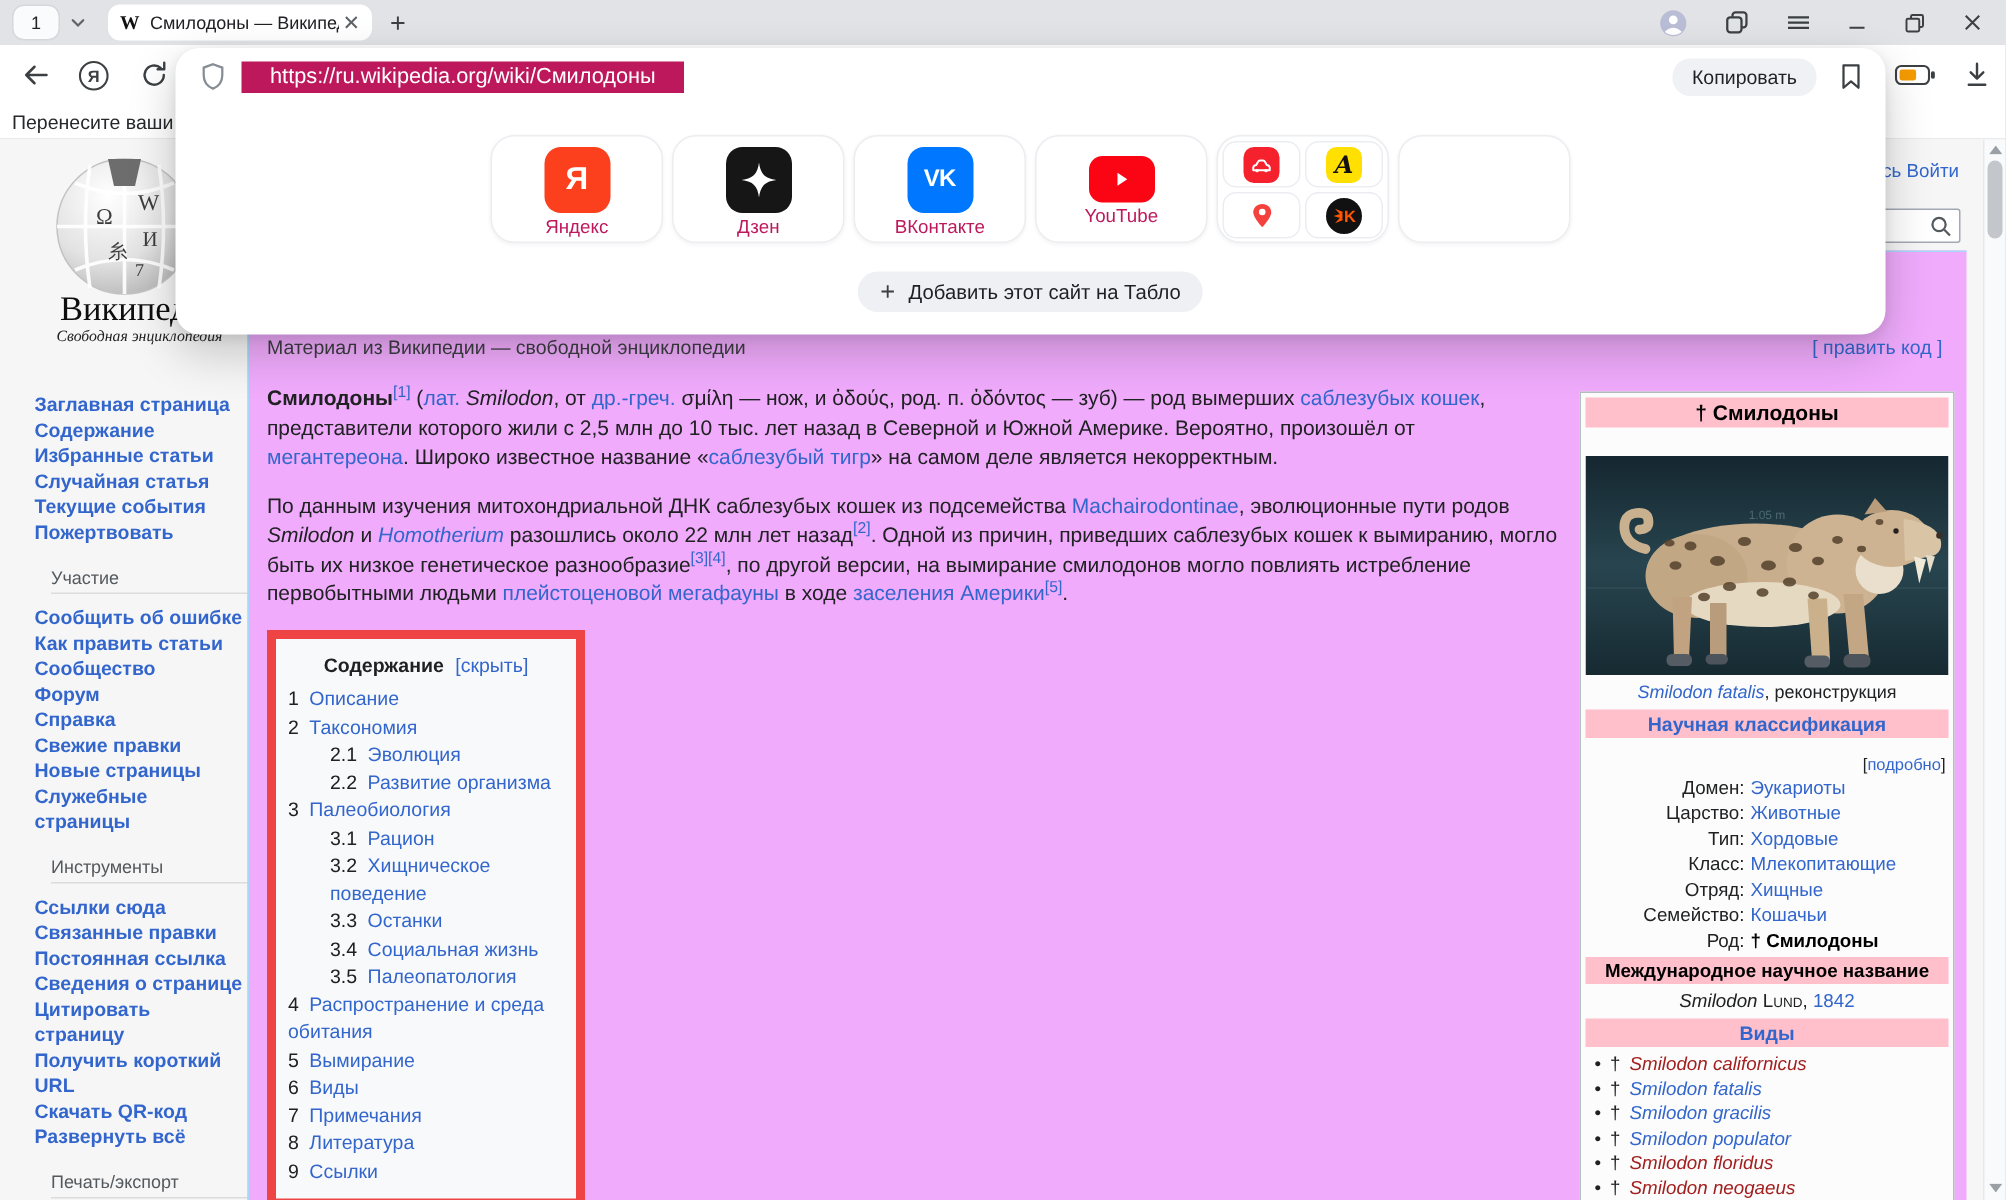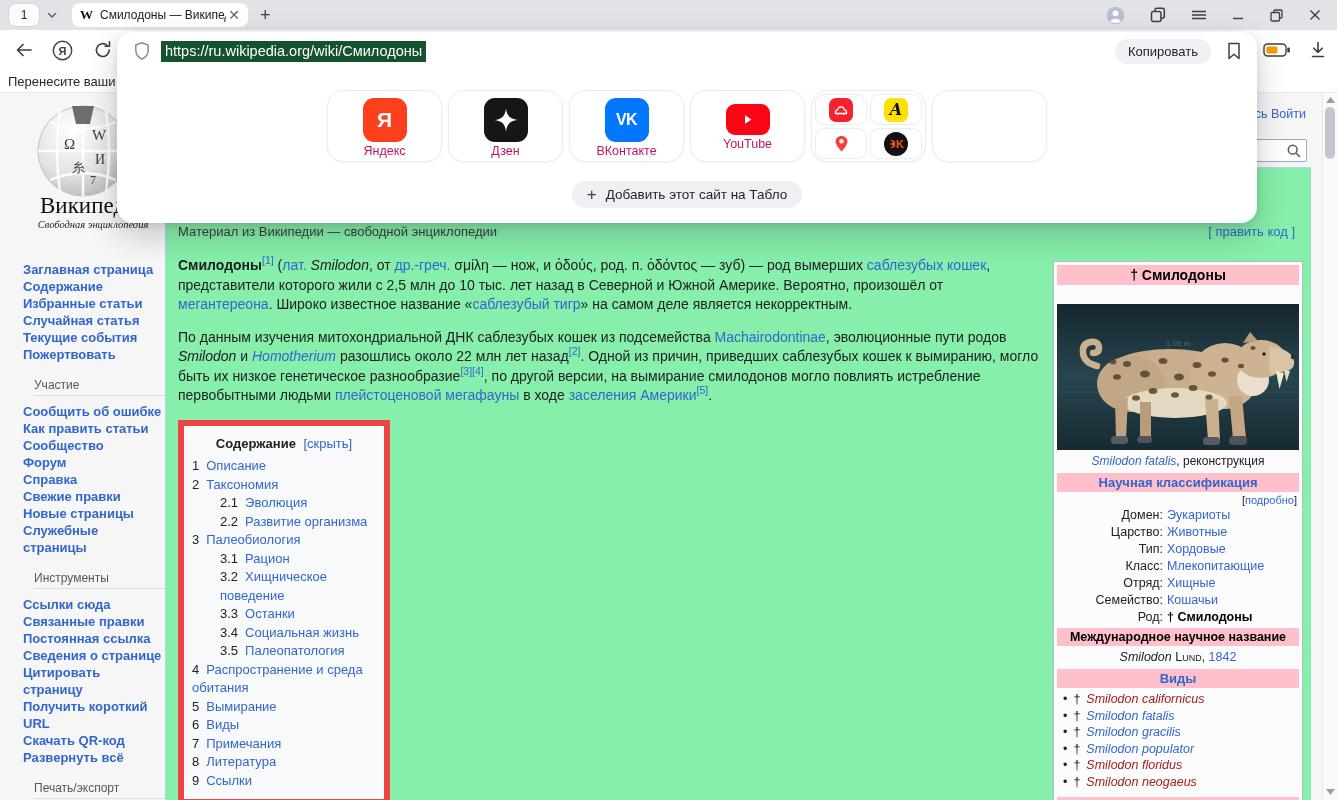--- a/index.html
+++ b/index.html
@@ -29,21 +29,21 @@
   #wordmark{position:absolute;top:100px;left:0;width:188px;text-align:center;font-family:"Liberation Serif",serif;font-size:23px;color:#0e0e0e;}
   #tagline{position:absolute;top:126px;left:0;width:186px;text-align:center;font-family:"Liberation Serif",serif;font-style:italic;font-size:10.5px;color:#222;}
   #wnav{position:absolute;left:23px;top:168px;width:140px;font-size:13px;}
   .nav-h{font-size:12px;color:#54595d;margin:15px 11px 7px;border-bottom:1px solid #dcdcdc;padding-bottom:3px;width:132px;}
   .nav-link{color:#3366cc;line-height:17px;cursor:pointer;font-weight:bold;}
   #personal{position:absolute;top:14px;right:31px;font-size:12.5px;color:#3366cc;}
   #personal span{margin-left:0;}
   #searchbox{position:absolute;top:46px;left:1183px;width:124px;height:23px;background:#fff;border:1px solid #a2a9b1;border-radius:2px;}
   #searchbox .mag{position:absolute;right:4px;top:3px;}
 
-  #wcontent{position:absolute;left:165px;top:74px;width:1146px;height:633px;background:#86efac;border-left:1px solid #a7d7f9;border-top:1px solid #a7d7f9;}
+  #wcontent{position:absolute;left:165px;top:74px;width:1146px;height:633px;background:#f0abfc;border-left:1px solid #a7d7f9;border-top:1px solid #a7d7f9;}
   #siteSub{position:absolute;top:56px;left:12px;font-size:13px;color:#3a3d40;}
   #editcode-top{position:absolute;top:56px;right:16px;font-size:13px;color:#3366cc;}
   #article{position:absolute;top:88px;left:12px;width:862px;font-size:14px;line-height:19.5px;color:#202122;}
   #article p + p{margin-top:13px;}
   .sg-link{color:#3366cc;cursor:pointer;}
   .sg-bold{font-weight:700;}
   .sg-italic{font-style:italic;}
   .sg-italiclink{font-style:italic;color:#3366cc;cursor:pointer;}
   sup.sg-sup{color:#3366cc;font-size:10.5px;line-height:0;cursor:pointer;}
   .sg-smallcaps{font-variant:small-caps;}
@@ -57,21 +57,21 @@
   .toc-num{color:#202122;margin-right:7px;}
   .toc-label{color:#3366cc;cursor:pointer;}
 
   
   #infobox{position:absolute;top:93px;right:8px;width:250px;background:#fcfcfc;border:1px solid #b7bcc1;padding:3px;font-size:12.5px;}
   .ib-title{background:#ffc0cb;text-align:center;font-weight:700;font-size:14px;padding:2px 0;color:#000;}
   .ib-img{margin-top:19px;}
   .ib-caption{text-align:center;font-size:12px;padding:4px 0 3px;color:#202122;}
   .ib-h{background:#ffc0cb;text-align:center;font-weight:700;color:#3366cc;font-size:13px;padding:2px 0;margin-top:2px;cursor:pointer;}
   .ib-h.dark{color:#000;cursor:default;}
-  .ib-details{text-align:right;font-size:11px;padding:2px 2px 1px;}
+  .ib-details{text-align:right;font-size:11px;padding:12px 2px 1px;}
   .taxrow{display:flex;line-height:17px;}
   .taxrow .tl{width:106px;text-align:right;color:#202122;}
   .taxrow .tv{padding-left:4px;color:#3366cc;cursor:pointer;text-align:right;}
   .taxrow .tv.taxbold{color:#000;font-weight:700;cursor:default;}
   .ib-sci{text-align:center;padding:4px 0 3px;}
   .species{padding:3px 0 5px 6px;}
   .sp-row{line-height:16.5px;}
   .sp-bullet{margin-right:6px;}
   .sp-dagger{margin-right:6px;}
   .sp-name{font-style:italic;color:#3366cc;cursor:pointer;}
@@ -82,21 +82,21 @@
   #scrollbar{position:absolute;right:0;top:0;width:15px;height:707px;background:#f9fafb;border-left:1px solid #e7e9eb;}
   #scroll-thumb{position:absolute;left:2px;top:14px;width:10px;height:52px;background:#c3c7cc;border-radius:6px;}
   .scroll-arrow{position:absolute;left:3px;width:9px;height:6px;background:#9aa0a6;}
   .scroll-arrow.up{top:4px;clip-path:polygon(50% 0,0 100%,100% 100%);}
   .scroll-arrow.down{bottom:5px;clip-path:polygon(0 0,100% 0,50% 100%);}
 
   
   #omnipanel{position:absolute;left:117px;top:32px;width:1140px;height:191px;background:#fff;border-radius:16px;box-shadow:0 12px 32px rgba(0,0,0,.20),0 2px 8px rgba(0,0,0,.08);z-index:60;}
   .urlrow{position:absolute;top:0;left:0;right:0;height:38px;display:flex;align-items:center;}
   .urlrow .shield{margin-left:15px;}
-  .urltext{margin-left:9px;font-size:14.5px;color:#fff;background:#14532d;padding:2px 4px 3px;}
+  .urltext{margin-left:9px;font-size:14.5px;color:#fff;background:#be185d;padding:2px 19px 3px;}
   .copybtn{position:absolute;right:46px;top:7px;background:#f0f1f4;border-radius:12px;padding:5px 13px;font-size:13px;color:#1f2125;cursor:pointer;}
   .flagic{position:absolute;right:14px;top:9px;cursor:pointer;}
   #tiles{position:absolute;top:58px;left:0;right:0;display:flex;justify-content:center;gap:6px;}
   .tile{width:115px;height:72px;background:#fff;border:1px solid #ebedf0;border-radius:16px;box-shadow:0 1px 3px rgba(0,0,0,.05);display:flex;flex-direction:column;align-items:center;cursor:pointer;}
   .ticon{width:44px;height:44px;border-radius:11px;margin-top:7px;display:flex;align-items:center;justify-content:center;}
   .ticon .glyph{color:#fff;font-weight:700;font-size:21px;font-family:"Liberation Sans",sans-serif;}
   .tlabel{font-size:12.5px;color:#be185d;margin-top:2px;}
   .yt{width:44px;height:31px;background:#fb0515;border-radius:9px;margin-top:13px;display:flex;align-items:center;justify-content:center;}
   .gicons{display:grid;grid-template-columns:52px 52px;grid-template-rows:31px 31px;gap:3px;margin-top:3px;}
   .gcell{background:#fff;border:1px solid #ebedf0;border-radius:9px;display:flex;align-items:center;justify-content:center;}

